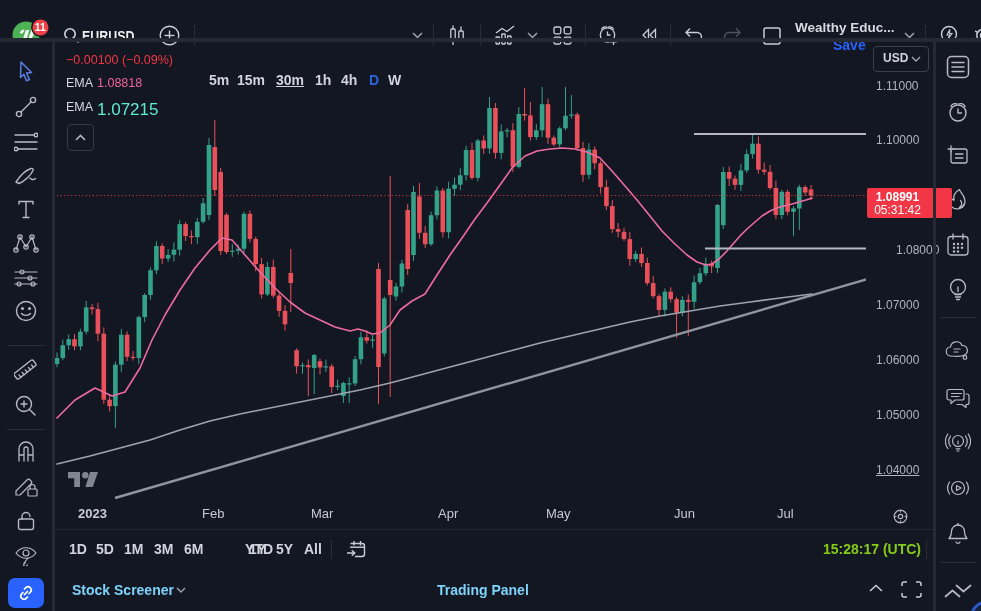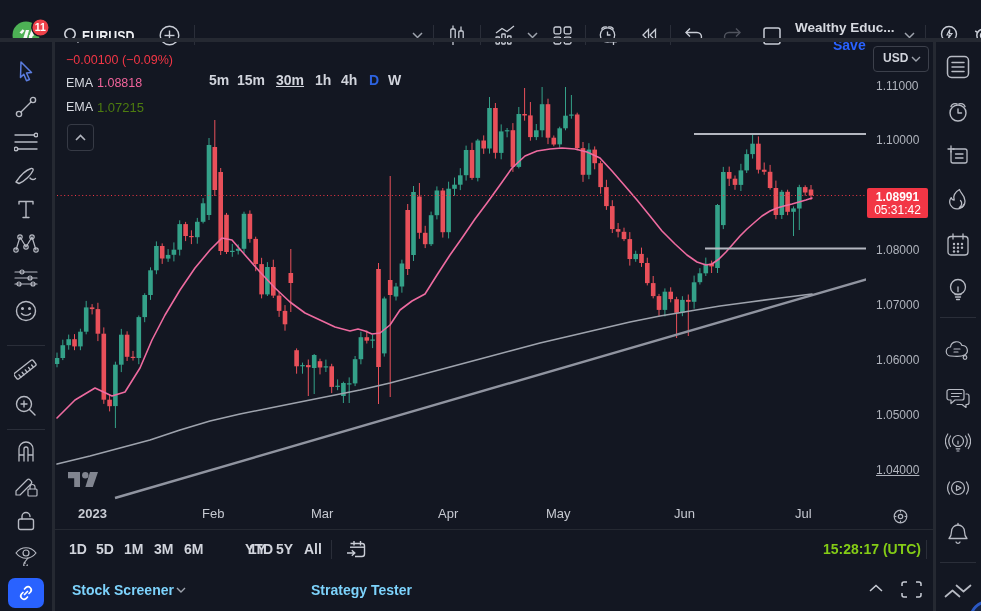--- a/index.html
+++ b/index.html
@@ -584,49 +584,49 @@
 <div class="abs" style="left:866px;top:38px;width:69px;height:462px;background:#131722;">
   <div class="abs" style="left:7px;top:8px;width:54px;height:24px;border:1px solid #3c404b;border-radius:4px;">
     <span style="position:absolute;left:9px;top:4px;font-size:12px;font-weight:600;color:#d1d4dc;">USD</span>
     <svg class="ic" style="left:37px;top:9px;" width="10" height="6" viewBox="0 0 10 6" fill="none" stroke="#9ea3ad" stroke-width="1.4">
         <path d="M1 1 l4 4 L9 1"></path>
       </svg>
   </div>
 </div>
 <div class="pricelabel" style="top:79px;">1.11000</div>
 <div class="pricelabel" style="top:133px;">1.10000</div>
-<div class="pricelabel" style="top:243px;">1.08000</div>
+<div class="pricelabel" style="top:243px;margin-left:20px;">1.08000</div>
 <div class="pricelabel" style="top:298px;">1.07000</div>
 <div class="pricelabel" style="top:353px;">1.06000</div>
 <div class="pricelabel" style="top:408px;">1.05000</div>
 <div class="pricelabel" style="top:463px;text-decoration:underline;">1.04000</div>
 
-<div class="abs" style="left:867px;top:188px;width:61px;height:30px;background:#f23645;border-radius:2px;">
+<div class="abs" style="left:867px;top:188px;width:85px;height:30px;background:#f23645;border-radius:2px;">
   <div style="position:absolute;left:0;width:61px;top:2px;text-align:center;font-size:12px;font-weight:700;color:#fff;">1.08991</div>
   <div style="position:absolute;left:0;width:61px;top:15px;text-align:center;font-size:12px;color:#fff;">05:31:42</div>
 </div>
 
 <div class="abs" style="left:66px;top:52.5px;font-size:12.5px;color:#f23645;">−0.00100 (−0.09%)</div>
 <div class="abs" style="left:66px;top:76px;font-size:12.5px;color:#d6d9e0;">EMA</div>
 <div class="abs" style="left:97px;top:76px;font-size:12.5px;color:#f0649b;">1.08818</div>
 <div class="abs" style="left:66px;top:99.5px;font-size:12.5px;color:#d6d9e0;">EMA</div>
-<div class="abs" style="left:97px;top:99.5px;font-size:13px;color:#4d7c0f;">1.07215</div>
+<div class="abs" style="left:97px;top:99.5px;font-size:17px;color:#5eead4;">1.07215</div>
 <div class="abs" style="left:67px;top:124px;width:25px;height:25px;border:1px solid #363a45;border-radius:4px;background:#131722;">
   <svg class="ic" style="left:7px;top:9px;" width="11" height="7" viewBox="0 0 11 7" fill="none" stroke="#b2b5be" stroke-width="1.6">
       <path d="M1 6 l4.5 -4.5 L10 6"></path>
     </svg>
 </div>
 
 <div class="datelabel" style="left:78px;font-weight:700;color:#c9ccd4;">2023</div>
 <div class="datelabel" style="left:202px;">Feb</div>
 <div class="datelabel" style="left:311px;">Mar</div>
 <div class="datelabel" style="left:438px;">Apr</div>
 <div class="datelabel" style="left:546px;">May</div>
 <div class="datelabel" style="left:674px;">Jun</div>
-<div class="datelabel" style="left:795px;">Jul</div>
+<div class="datelabel" style="left:777px;">Jul</div>
 <svg class="ic" style="left:893px;top:509px;" width="15" height="15" viewBox="0 0 15 15" fill="none" stroke="#b2b5be" stroke-width="1.2">
   <circle cx="7.5" cy="7.5" r="6.3"></circle>
     <circle cx="7.5" cy="7.5" r="2.2"></circle>
   <line x1="7.5" y1="1.2" x2="7.5" y2="3.4"></line>
     <line x1="7.5" y1="11.6" x2="7.5" y2="13.8"></line>
   <line x1="1.2" y1="7.5" x2="3.4" y2="7.5"></line>
     <line x1="11.6" y1="7.5" x2="13.8" y2="7.5"></line>
 </svg>
 
 <div class="abs" style="left:52px;top:529px;width:883px;height:39px;background:#131722;border-top:1.5px solid #252932;border-bottom:1.5px solid #252932;">
@@ -649,21 +649,21 @@
   </svg>
   <div class="rb" style="left:771px;color:#84cc16;">15:28:17 (UTC)</div>
   <div class="sep" style="left:874px;top:10px;height:19px;"></div>
 </div>
 
 <div class="abs" style="left:52px;top:569px;width:883px;height:42px;background:#131722;">
   <div class="bp" style="left:20px;">Stock Screener</div>
   <svg class="ic" style="left:124px;top:18px;" width="10" height="6" viewBox="0 0 10 6" fill="none" stroke="#9ea3ad" stroke-width="1.4">
       <path d="M1 1 l4 4 L9 1"></path>
     </svg>
-  <div class="bp" style="left:259px;">Strategy Tester</div>
+  <div class="bp" style="left:385px;">Trading Panel</div>
   <svg class="ic" style="left:817px;top:15px;" width="14" height="8" viewBox="0 0 14 8" fill="none" stroke="#c9cdd6" stroke-width="1.5">
       <path d="M1 7 l6 -5.5 L13 7"></path>
     </svg>
   <svg class="ic" style="left:849px;top:12px;" width="21" height="17" viewBox="0 0 21 17" fill="none" stroke="#c9cdd6" stroke-width="1.5">
     <path d="M1 5 V3 a2 2 0 0 1 2 -2 h3 M15 1 h3 a2 2 0 0 1 2 2 v2 M20 12 v2 a2 2 0 0 1 -2 2 h-3 M6 16 H3 a2 2 0 0 1 -2 -2 v-2"></path>
   </svg>
 </div>
 <div class="abs" style="left:0;top:38px;width:981px;height:3.5px;background:#252932;"></div>
 <div class="abs" style="left:52px;top:38px;width:3px;height:573px;background:#252932;"></div>
 <div class="abs" style="left:932.5px;top:38px;width:3px;height:573px;background:#252932;"></div>

